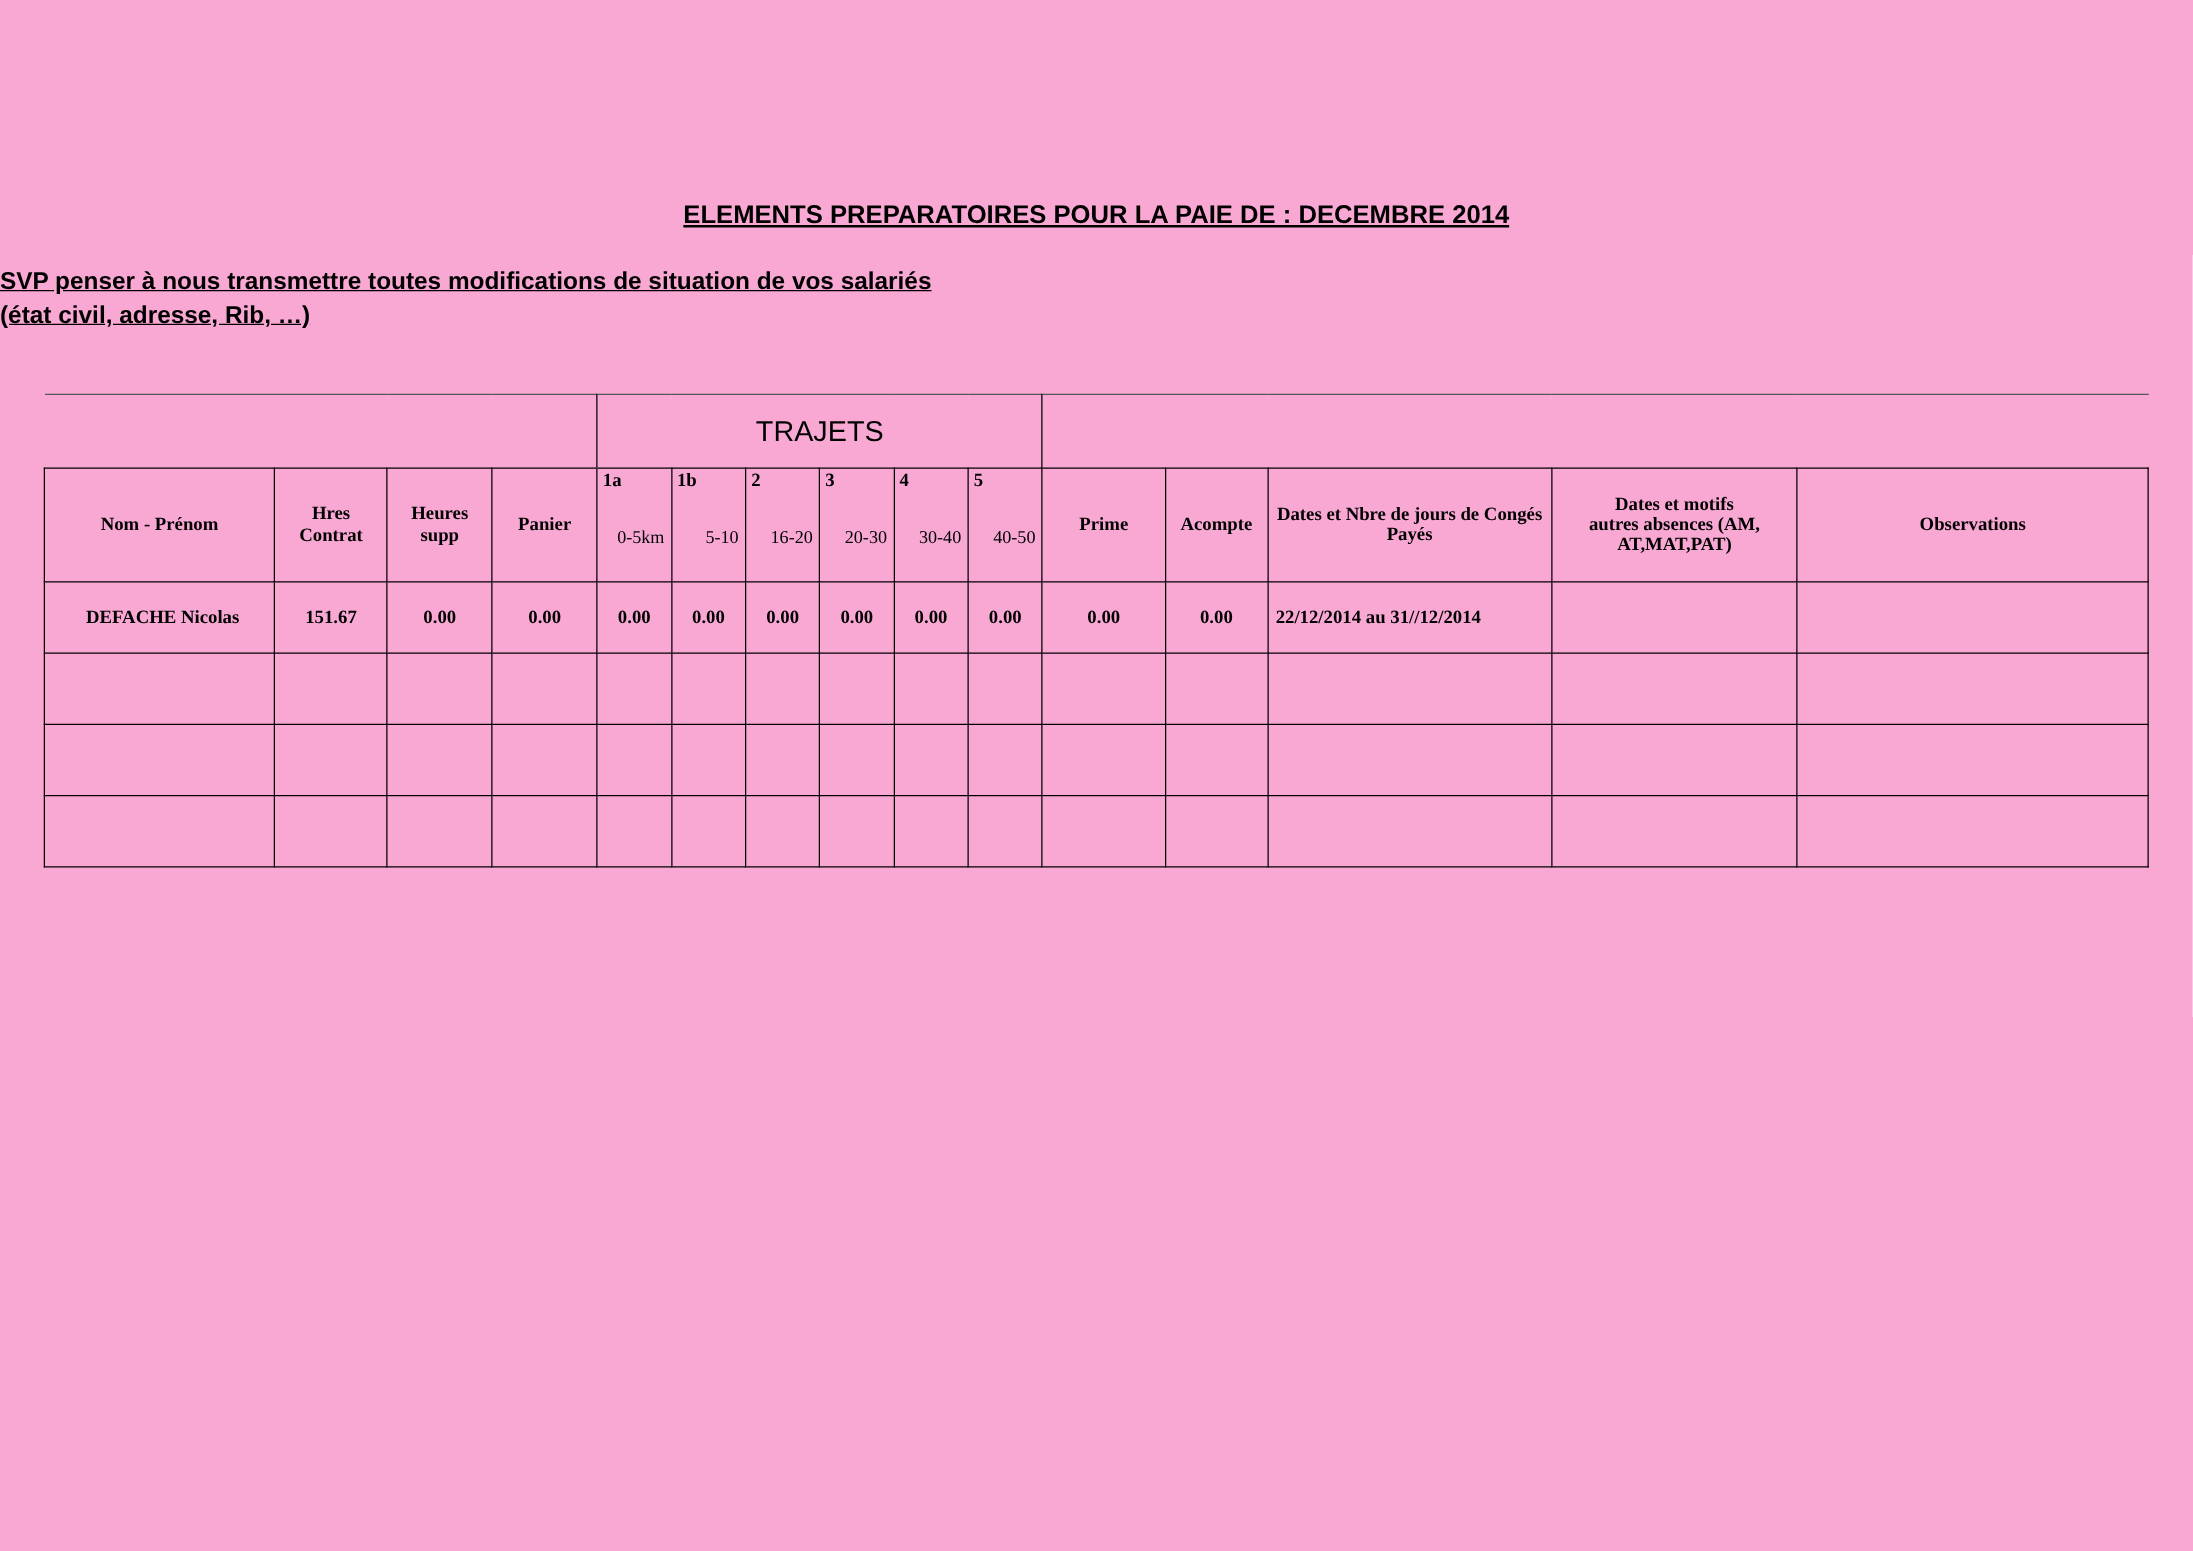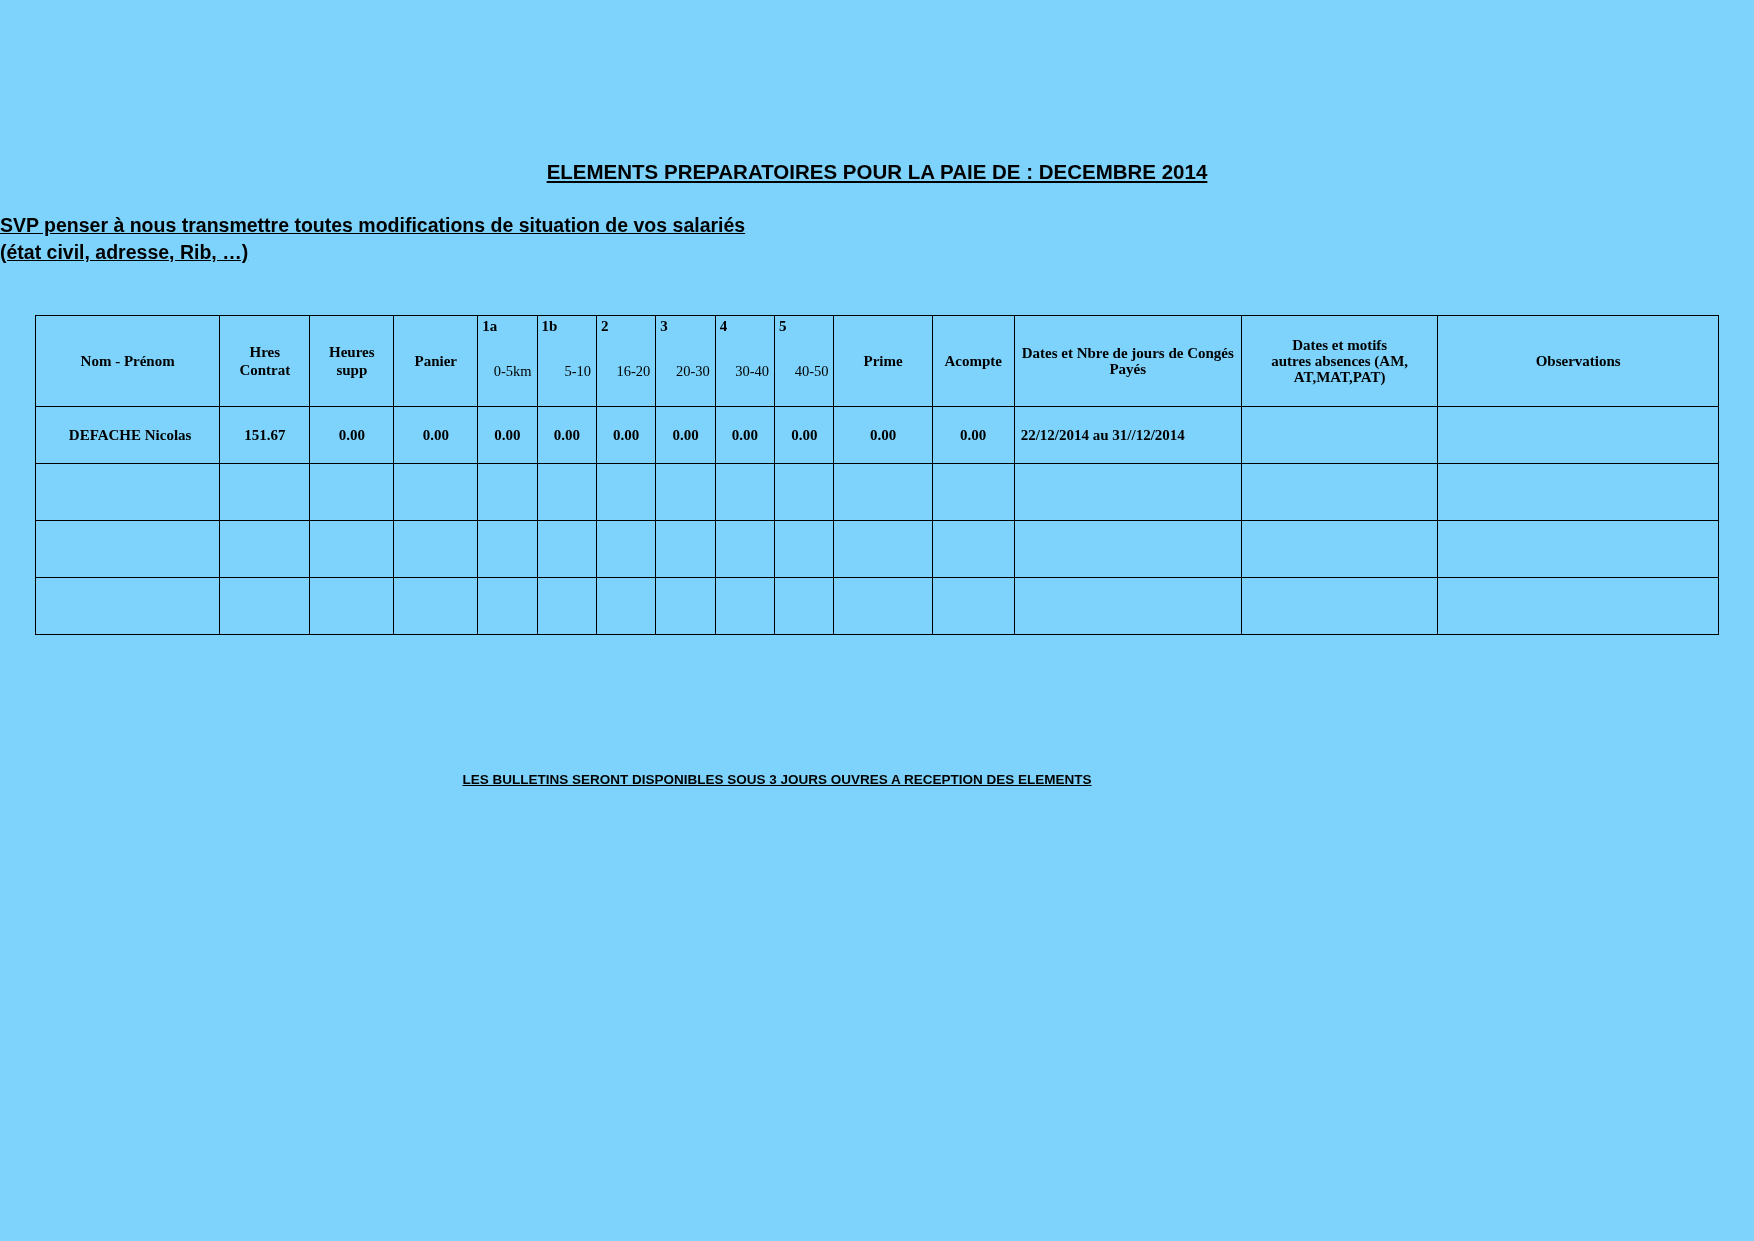--- a/index.html
+++ b/index.html
@@ -13,21 +13,21 @@
     font-family: "Liberation Serif", serif;
     color: #000000;
     position: relative;
     overflow: hidden;
   }
   .page {
     position: absolute;
     left: 0; top: 0;
     width: 1754px;
     height: 1241px;
-    background: #7dd3fc;
+    background: #f9a8d4;
   }
 
   
   .title-block {
     position: absolute;
     left: 0;
     top: 160px;
     width: 1754px;
     text-align: center;
   }
@@ -198,20 +198,25 @@
         <col style="width:58px">
         <col style="width:58px">
         <col style="width:96px">
         <col style="width:80px">
         <col style="width:222px">
         <col style="width:192px">
         <col style="width:274px">
       </colgroup>
 
       <tbody>
+          <tr>
+        <td class="band-blank-left" colspan="4"></td>
+        <td class="band-trajets" colspan="6">TRAJETS</td>
+        <td class="band-blank-right" colspan="5"></td>
+      </tr>
 
       <tr class="hdr-row">
         <td class="hdr-mid">Nom - Prénom</td>
         <td class="hdr-mid">
           <span>Hres</span><br>
           <span>Contrat</span>
         </td>
         <td class="hdr-mid">
           <span>Heures</span><br>
           <span>supp</span>
@@ -325,17 +330,14 @@
         <td></td>
         <td></td>
         <td class="cell-dates"></td>
         <td class="cell-dates"></td>
         <td class="cell-dates"></td>
       </tr>
     </tbody>
       </table>
   </div>
 
-  <div class="footer-block">
-    <span class="footer-note">LES BULLETINS SERONT DISPONIBLES SOUS 3 JOURS OUVRES A RECEPTION DES ELEMENTS</span>
-  </div>
 
 </div>
 
 </body></html>

